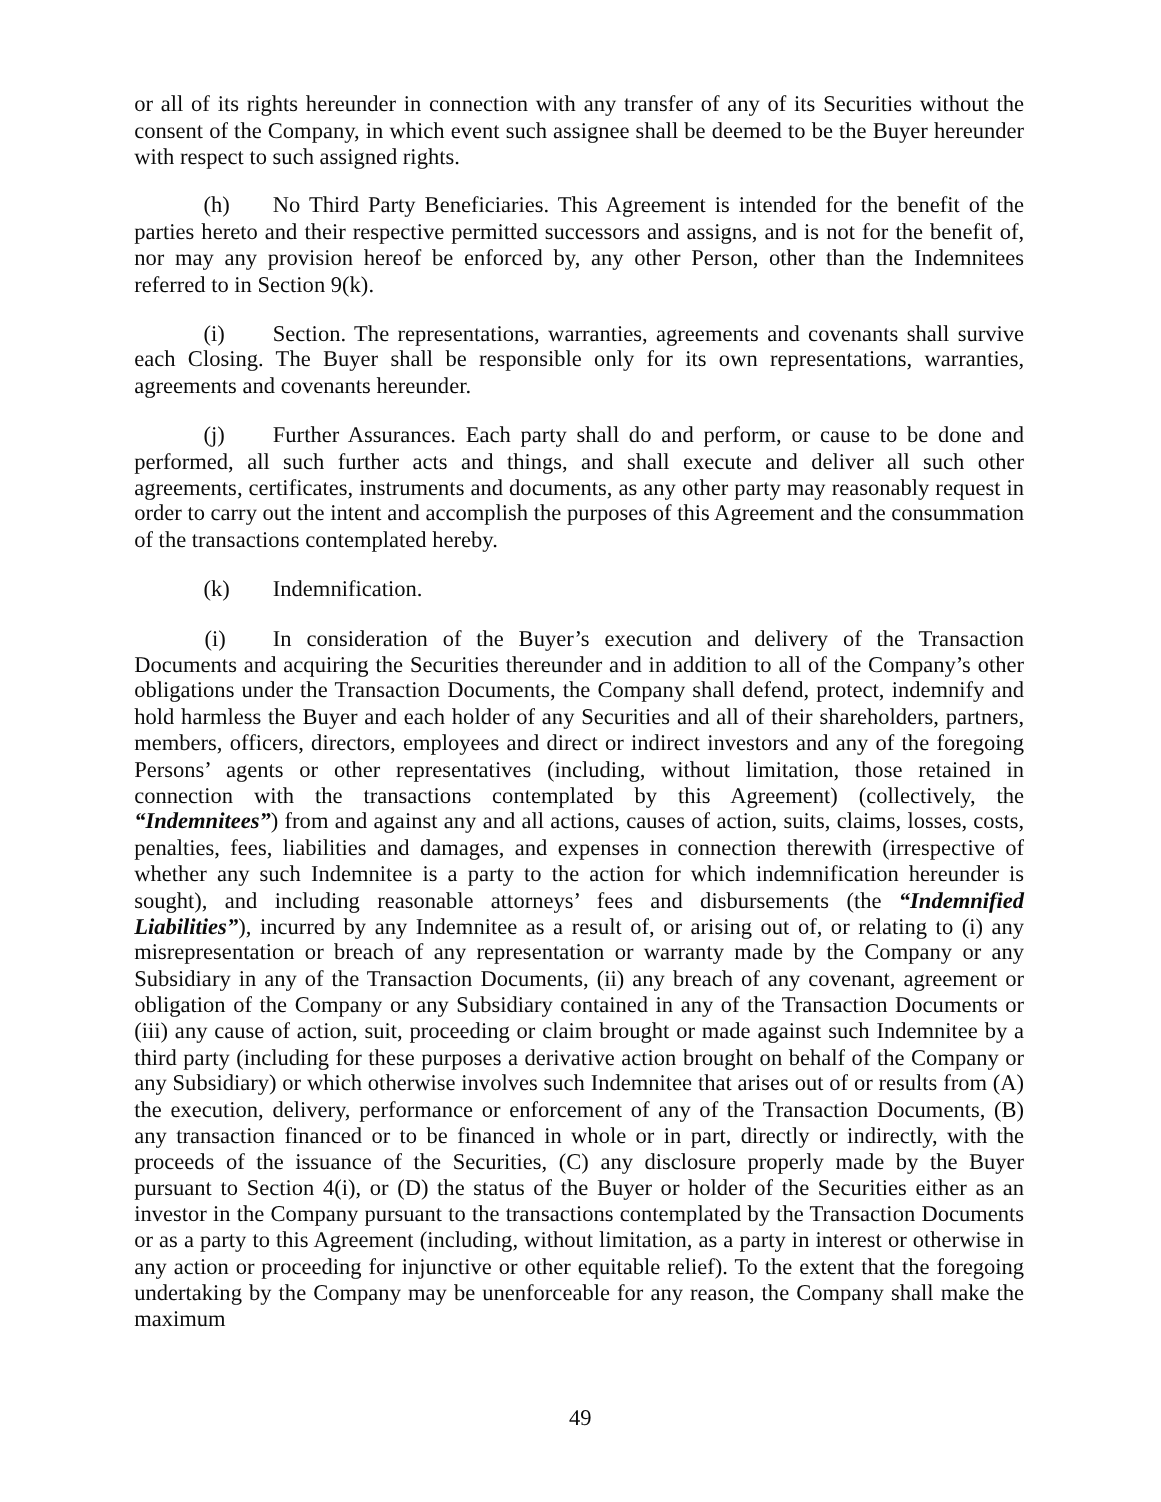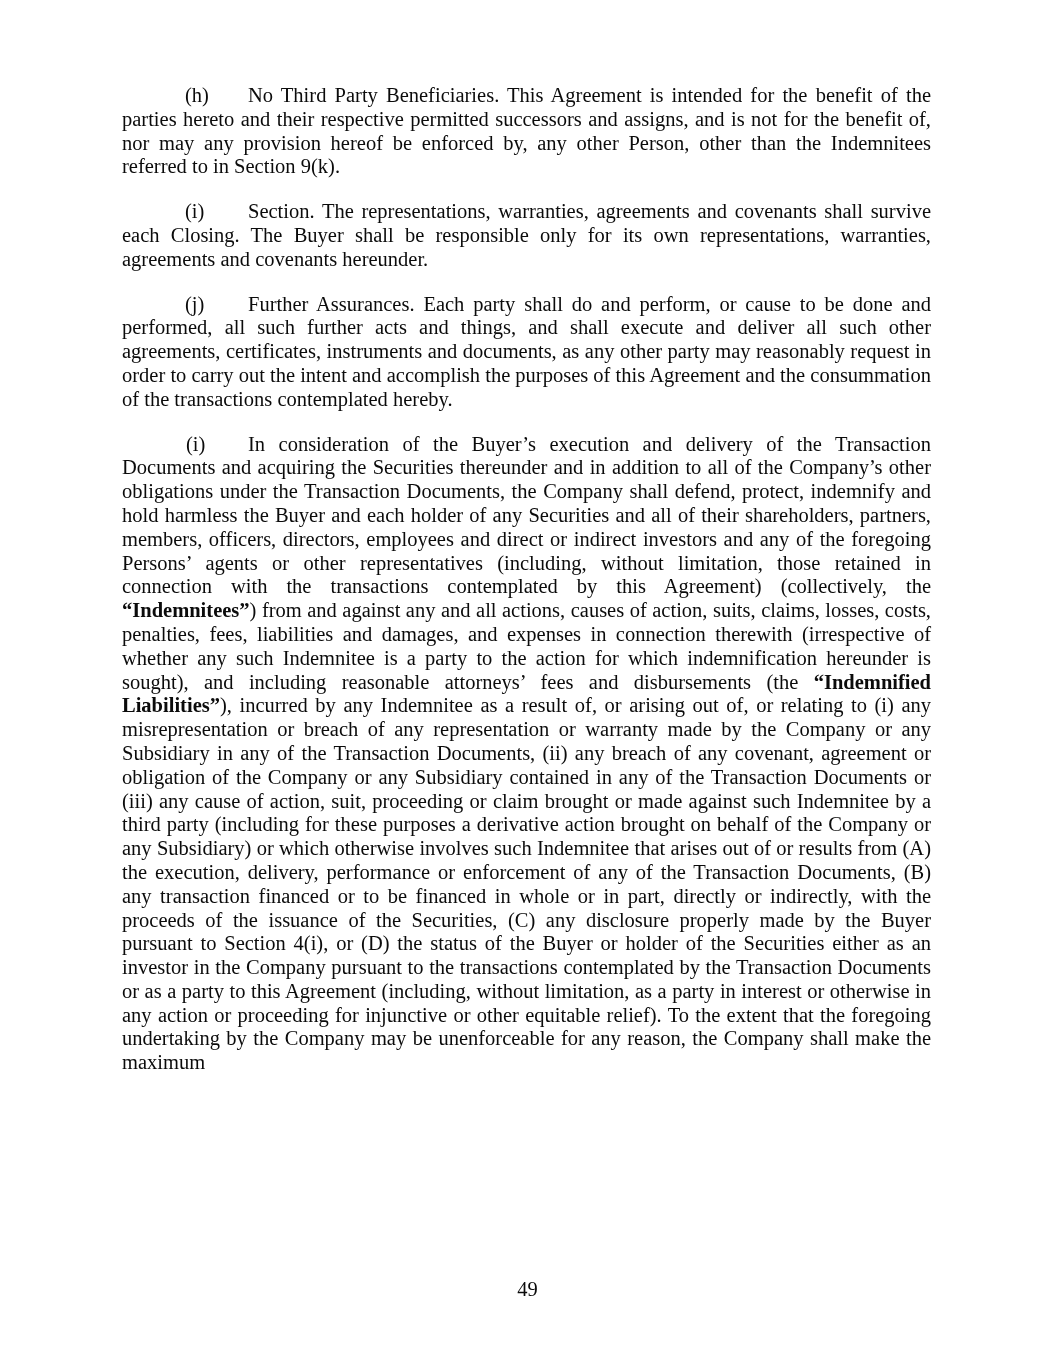--- a/index.html
+++ b/index.html
@@ -15,44 +15,46 @@
   .page {
     padding: 84px 124px 0 122px;
     font-size: 20.5px;
     line-height: 23.8px;
     text-align: justify;
   }
   p.para { margin: 0 0 21px 0; }
   .fli  { display: inline-block; width: 63px; }
   .lbl  { display: inline-block; width: 63px; }
   .heading { }
-  .b { font-weight: bold; }
+  .b { font-weight: bold; font-style: italic; }
   .sub { margin-left: 64px; text-align-last: justify; margin-bottom: 0; }
   .sub .fli { width: 64px; }
   .sub .lbl { width: 62px; }
   .footer {
     position: absolute;
     top: 1278px;
     left: 0;
     width: 1055px;
     text-align: center;
     font-size: 20.5px;
     color: #0b0b0b;
   }
 </style>
 </head>
 <body>
 
 <div class="page">
 
+  <p class="para"><span>or all of its rights hereunder in connection with any transfer of any of its Securities without the consent of the Company, in which event such assignee shall be deemed to be the Buyer hereunder with respect to such assigned rights.</span></p>
 
   <p class="para"><span class="fli"></span><span class="lbl">(h)</span><span class="heading">No Third Party Beneficiaries</span><span>. This Agreement is intended for the benefit of the parties hereto and their respective permitted successors and assigns, and is not for the benefit of, nor may any provision hereof be enforced by, any other Person, other than the Indemnitees referred to in Section 9(k).</span></p>
 
   <p class="para"><span class="fli"></span><span class="lbl">(i)</span><span class="heading">Section</span><span>. The representations, warranties, agreements and covenants shall survive each Closing. The Buyer shall be responsible only for its own representations, warranties, agreements and covenants hereunder.</span></p>
 
   <p class="para"><span class="fli"></span><span class="lbl">(j)</span><span class="heading">Further Assurances</span><span>. Each party shall do and perform, or cause to be done and performed, all such further acts and things, and shall execute and deliver all such other agreements, certificates, instruments and documents, as any other party may reasonably request in order to carry out the intent and accomplish the purposes of this Agreement and the consummation of the transactions contemplated hereby.</span></p>
 
+  <p class="para"><span class="fli"></span><span class="lbl">(k)</span><span class="heading">Indemnification</span><span>.</span></p>
 
   <p class="para sub"><span class="fli"></span><span class="lbl">(i)</span><span>In consideration of the Buyer’s execution and delivery of the Transaction Documents and acquiring the Securities thereunder and in addition to all of the Company’s other obligations under the Transaction Documents, the Company shall defend, protect, indemnify and hold harmless the Buyer and each holder of any Securities and all of their shareholders, partners, members, officers, directors, employees and direct or indirect investors and any of the foregoing Persons’ agents or other representatives (including, without limitation, those retained in connection with the transactions contemplated by this Agreement) (collectively, the </span><span class="b">“Indemnitees”</span><span>) from and against any and all actions, causes of action, suits, claims, losses, costs, penalties, fees, liabilities and damages, and expenses in connection therewith (irrespective of whether any such Indemnitee is a party to the action for which indemnification hereunder is sought), and including reasonable attorneys’ fees and disbursements (the </span><span class="b">“Indemnified Liabilities”</span><span>), incurred by any Indemnitee as a result of, or arising out of, or relating to (i) any misrepresentation or breach of any representation or warranty made by the Company or any Subsidiary in any of the Transaction Documents, (ii) any breach of any covenant, agreement or obligation of the Company or any Subsidiary contained in any of the Transaction Documents or (iii) any cause of action, suit, proceeding or claim brought or made against such Indemnitee by a third party (including for these purposes a derivative action brought on behalf of the Company or any Subsidiary) or which otherwise involves such Indemnitee that arises out of or results from (A) the execution, delivery, performance or enforcement of any of the Transaction Documents, (B) any transaction financed or to be financed in whole or in part, directly or indirectly, with the proceeds of the issuance of the Securities, (C) any disclosure properly made by the Buyer pursuant to Section 4(i), or (D) the status of the Buyer or holder of the Securities either as an investor in the Company pursuant to the transactions contemplated by the Transaction Documents or as a party to this Agreement (including, without limitation, as a party in interest or otherwise in any action or proceeding for injunctive or other equitable relief). To the extent that the foregoing undertaking by the Company may be unenforceable for any reason, the Company shall make the maximum</span></p>
 
 </div>
 
 <div class="footer">49</div>
 
 </body></html>

